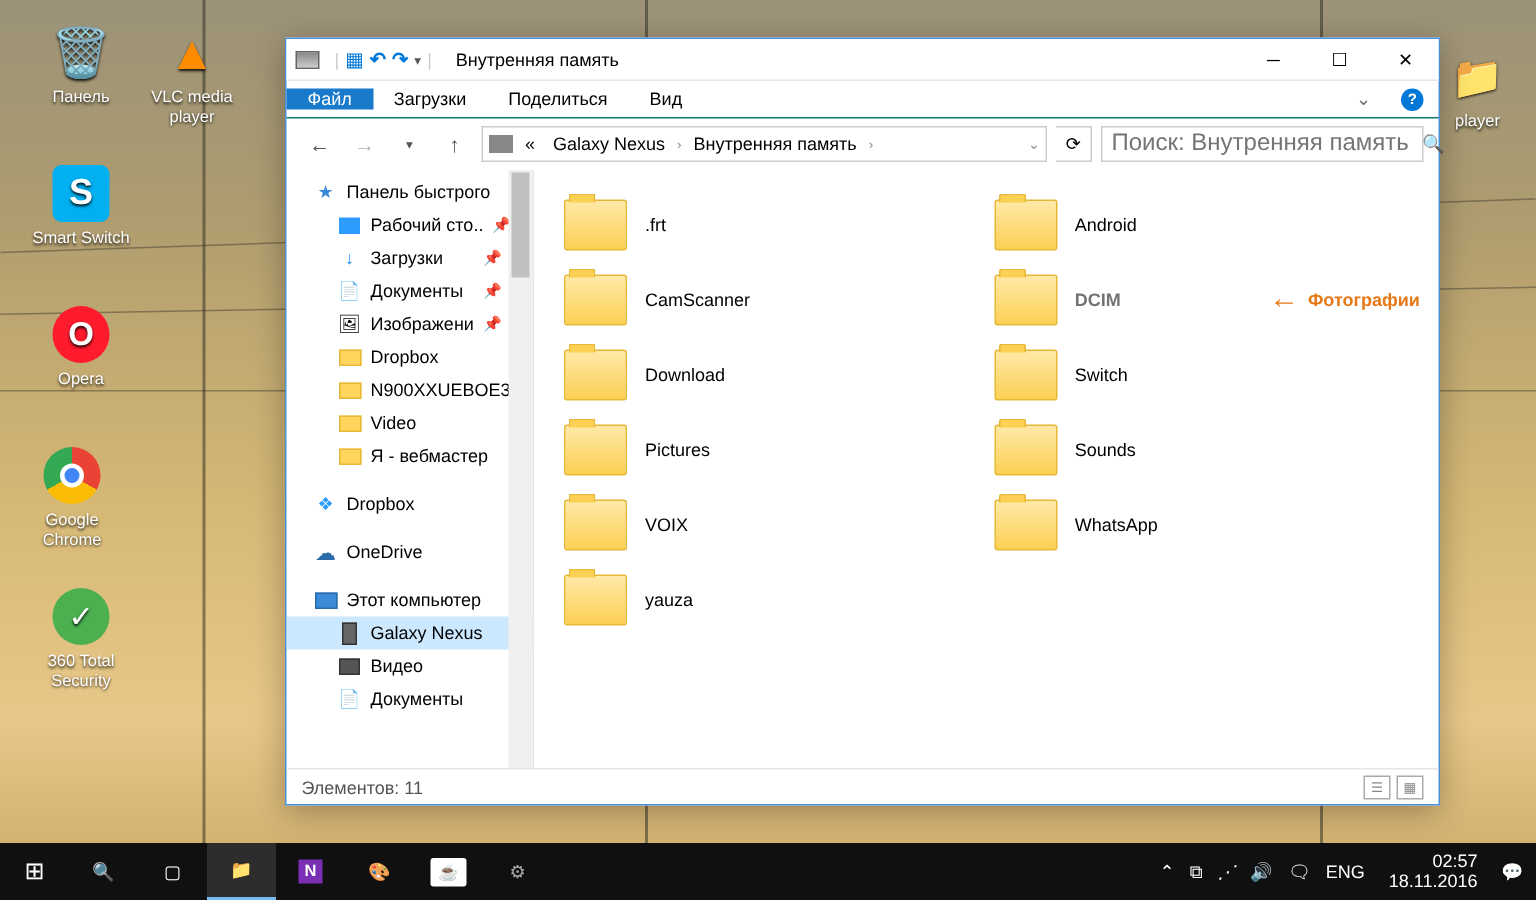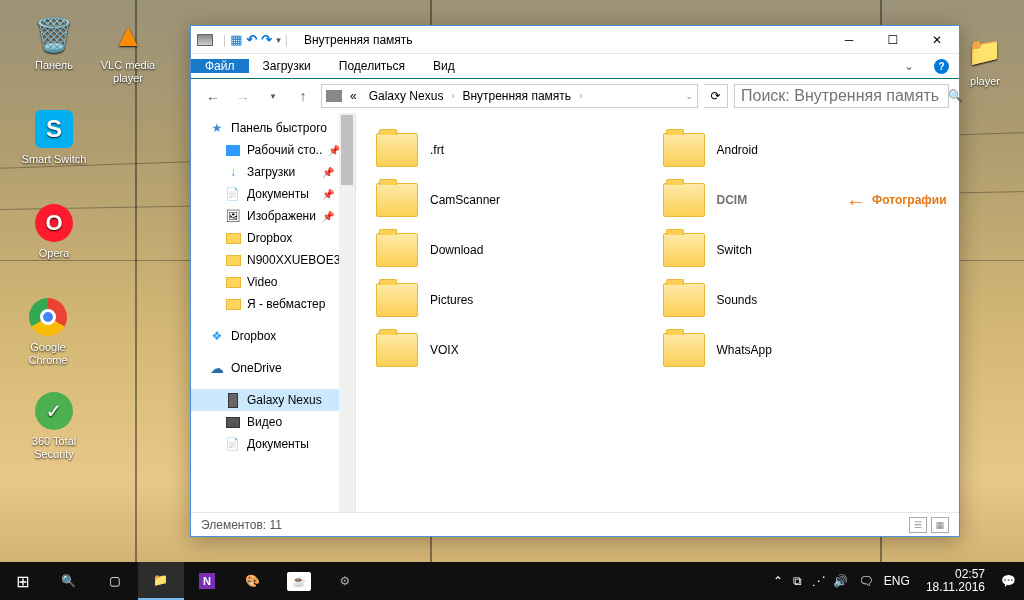--- a/index.html
+++ b/index.html
@@ -239,20 +239,26 @@
       <div class="sb-item">
           <span class="sb-ico dropbox-i">❖</span>
           <span>Dropbox</span>
         </div>
       <div style="height:10px"></div>
       <div class="sb-item">
           <span class="sb-ico cloud">☁</span>
           <span>OneDrive</span>
         </div>
       <div style="height:10px"></div>
+      <div class="sb-item">
+          <span class="sb-ico">
+            <span class="mon"></span>
+          </span>
+          <span>Этот компьютер</span>
+        </div>
       <div class="sb-item l2 sel">
           <span class="sb-ico">
             <span class="phone"></span>
           </span>
           <span>Galaxy Nexus</span>
         </div>
       <div class="sb-item l2">
           <span class="sb-ico">
             <span class="reel"></span>
           </span>
@@ -301,20 +307,24 @@
             <div class="folder-ico"></div>
             <span class="name">Sounds</span>
           </div>
           <div class="folder-item">
             <div class="folder-ico"></div>
             <span class="name">VOIX</span>
           </div>
           <div class="folder-item">
             <div class="folder-ico"></div>
             <span class="name">WhatsApp</span>
+          </div>
+          <div class="folder-item">
+            <div class="folder-ico"></div>
+            <span class="name">yauza</span>
           </div>
           <div></div>
         </div>
       <div class="annotation">
         <span class="arr">←</span>
         <span>Фотографии</span>
       </div>
     </div>
   </div>
 

